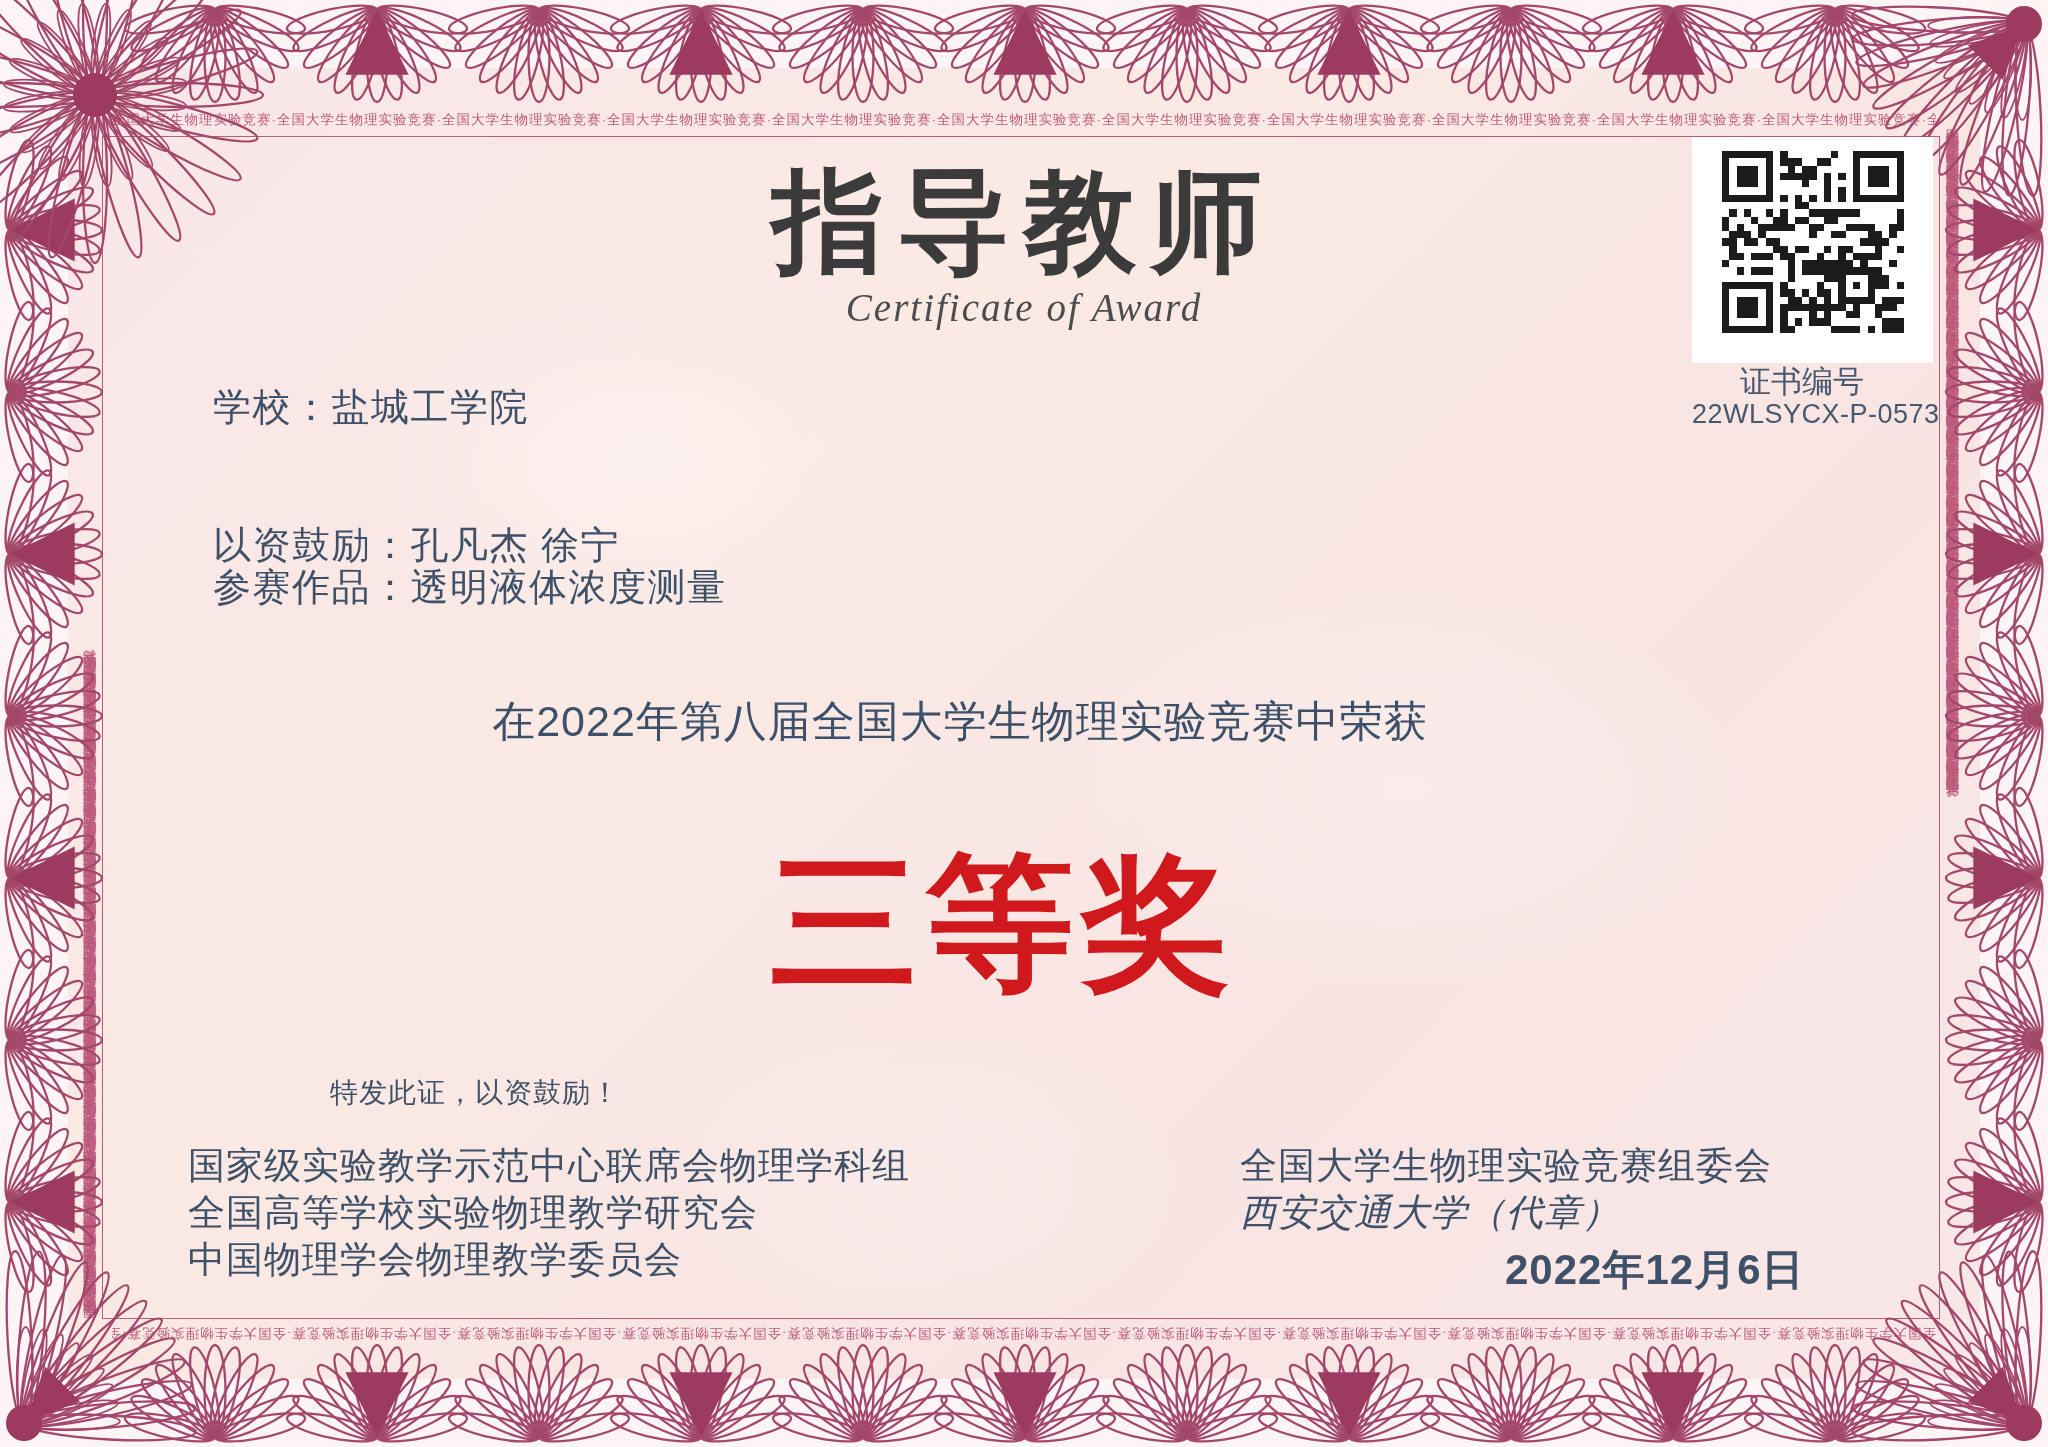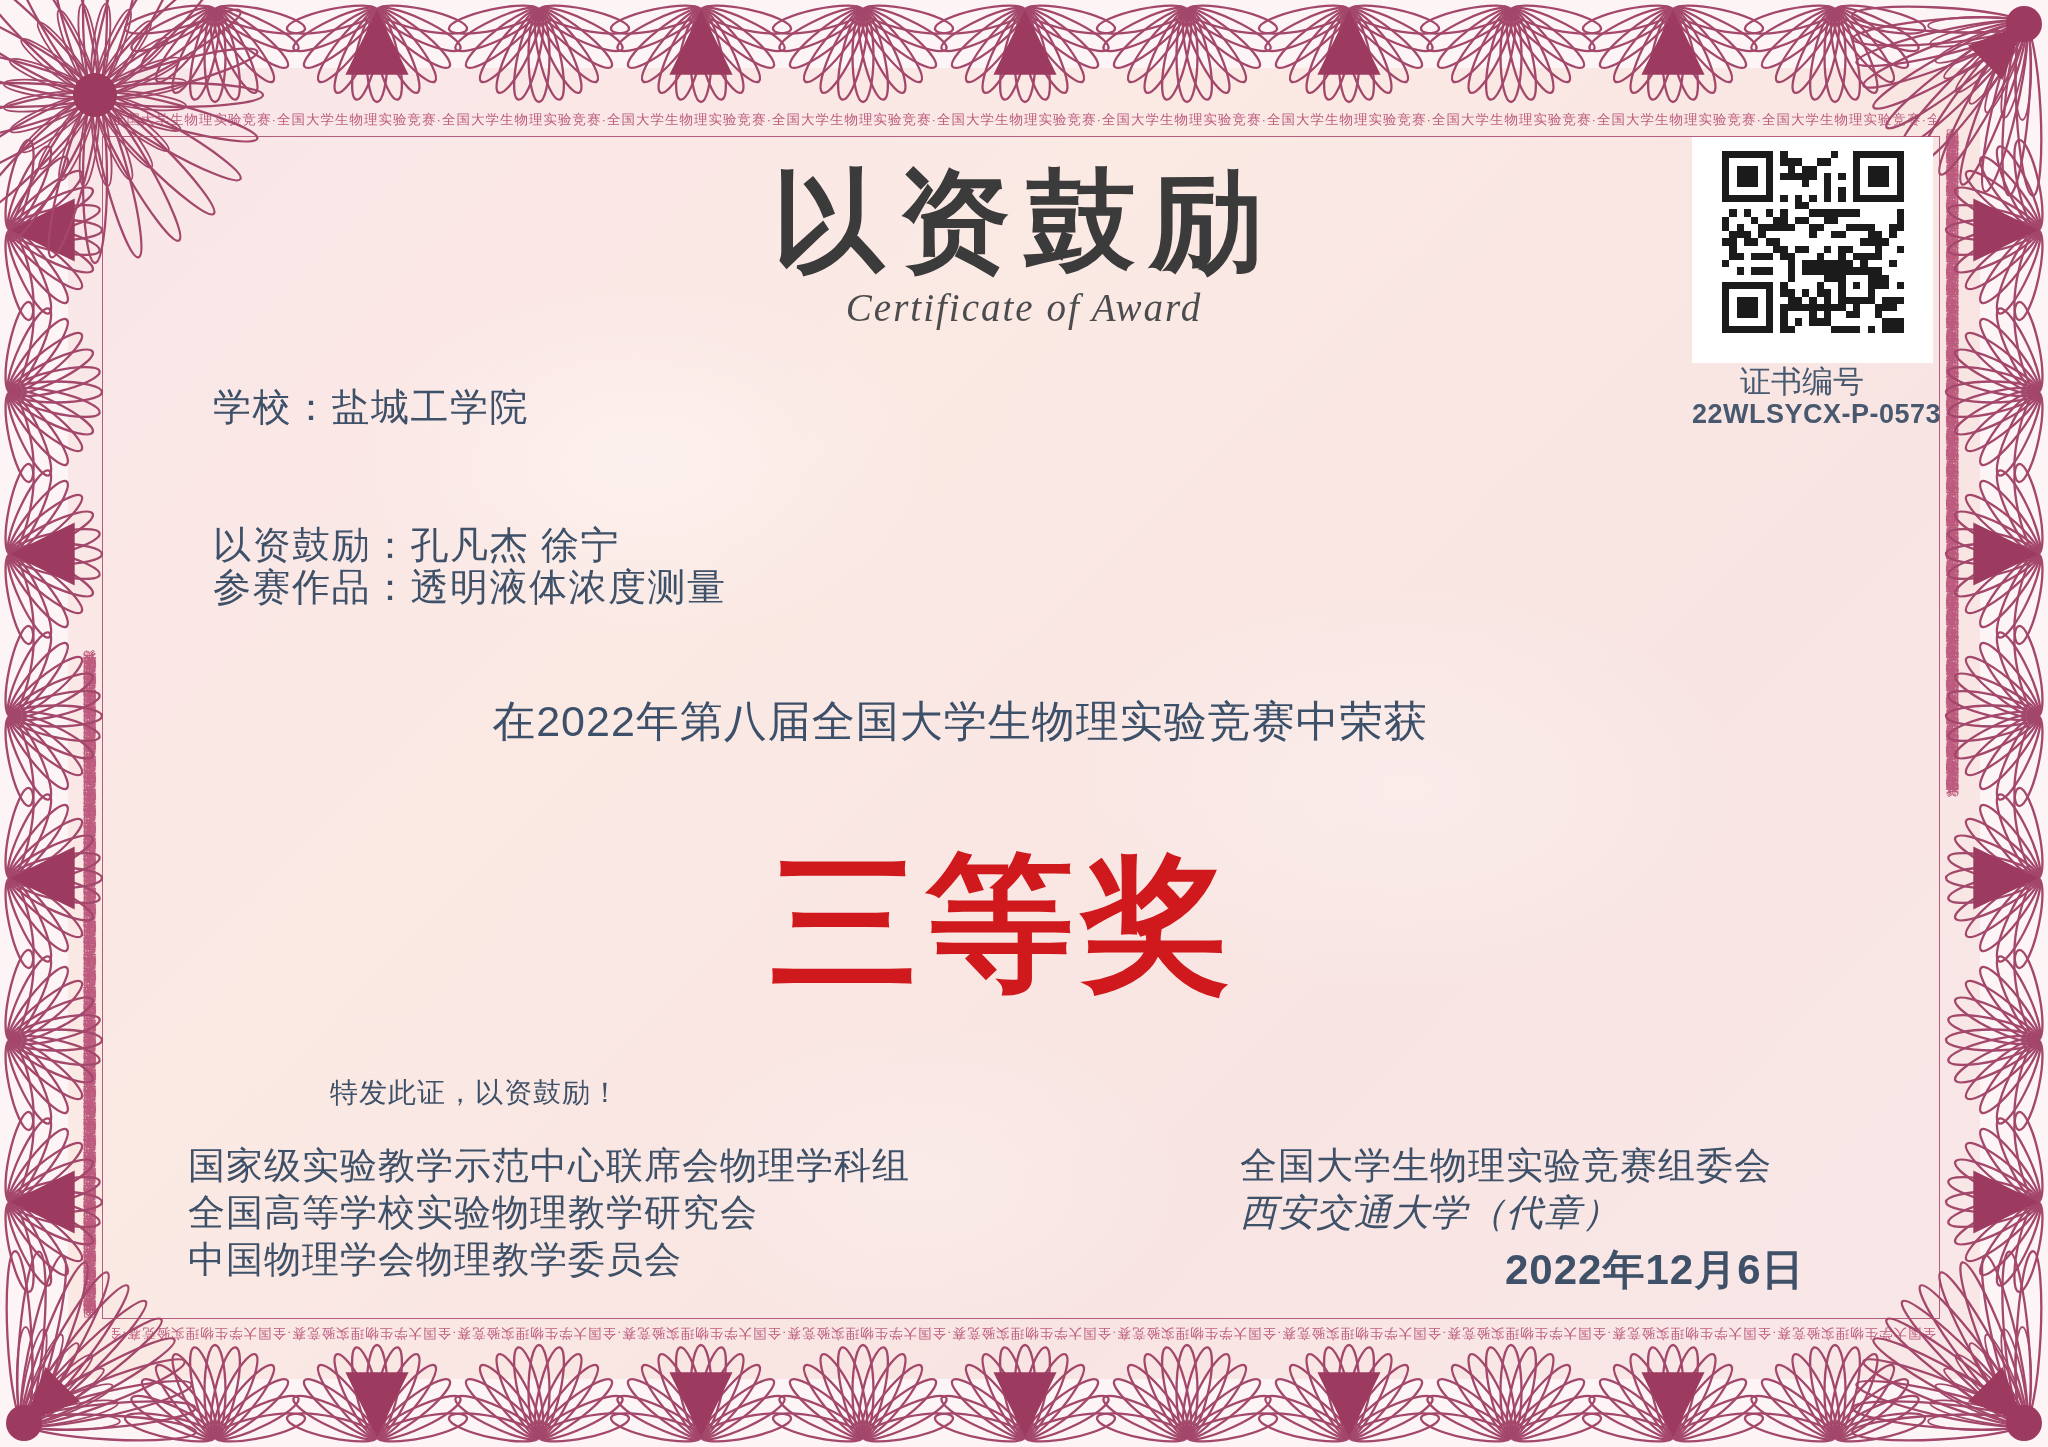--- a/index.html
+++ b/index.html
@@ -32,21 +32,21 @@
   .title{left:0;right:0;top:164px;text-align:center;
          font-family:"Liberation Serif",serif;font-weight:700;font-size:112px;
          letter-spacing:14px;color:#3b3b3c;line-height:1.05;}
   .subtitle{left:0;right:0;top:286px;text-align:center;
             font-family:"Liberation Serif",serif;font-style:italic;font-size:39px;
             letter-spacing:2px;color:#4c4c4e;}
 
   .qr-box{position:absolute;left:1692px;top:137px;width:241px;height:226px;background:#ffffff;z-index:6;}
   .qr-box svg{position:absolute;left:30px;top:14px;}
   .cert-label{left:1692px;top:364px;font-size:31px;color:#47586f;margin-left:48px;}
-  .cert-no{left:1692px;top:399px;font-size:27px;letter-spacing:.5px;color:#47586f;font-weight:bold;}
+  .cert-no{left:1692px;top:399px;font-size:27px;letter-spacing:.5px;color:#47586f;}
 
   .info{left:213px;font-size:38px;letter-spacing:1.5px;}
   .info-0{top:386px;} .info-1{top:455px;} .info-2{top:524px;} .info-3{top:566px;}
 
   .context{left:0;right:0;top:697px;text-align:center;font-size:43px;letter-spacing:1px;
            transform:translateX(-64px);color:#3d5069;}
 
   .prize{left:0;right:0;top:845px;text-align:center;font-size:148px;font-weight:700;
          letter-spacing:8px;color:#d0191d;transform:translateX(-20px);line-height:1.05;}
 
@@ -674,21 +674,21 @@
       <ellipse cx="24" cy="1375" rx="8" ry="48" fill="none" stroke="#a3476b" stroke-width="1.8" transform="rotate(34 24 1423)"></ellipse>
       <ellipse cx="24" cy="1375" rx="8" ry="48" fill="none" stroke="#a3476b" stroke-width="1.8" transform="rotate(45 24 1423)"></ellipse>
       <ellipse cx="24" cy="1375" rx="8" ry="48" fill="none" stroke="#a3476b" stroke-width="1.8" transform="rotate(56 24 1423)"></ellipse>
       <ellipse cx="24" cy="1375" rx="8" ry="48" fill="none" stroke="#a3476b" stroke-width="1.8" transform="rotate(67 24 1423)"></ellipse>
       <ellipse cx="24" cy="1375" rx="8" ry="48" fill="none" stroke="#a3476b" stroke-width="1.8" transform="rotate(78 24 1423)"></ellipse>
       <ellipse cx="24" cy="1375" rx="8" ry="48" fill="none" stroke="#a3476b" stroke-width="1.8" transform="rotate(89 24 1423)"></ellipse>
       <circle cx="24" cy="1423" r="18" fill="#9c3a60"></circle>
       <path d="M24,1423 L45.502076972718015,1366.985174410168 L80.0148255898321,1401.497923027282 Z" fill="#9c3a60"></path>
     </svg>
 
-  <div class="txt title">以资鼓励</div>
+  <div class="txt title">指导教师</div>
   <div class="txt subtitle">Certificate of Award</div>
 
   <div class="qr-box">
     <svg id="qr" width="182" height="182" viewBox="0 0 25 25" shape-rendering="crispEdges">
         <rect width="25" height="25" fill="#ffffff"></rect>
         <rect x="0" y="0" width="1" height="1" fill="#1b1b1b"></rect>
         <rect x="1" y="0" width="1" height="1" fill="#1b1b1b"></rect>
         <rect x="2" y="0" width="1" height="1" fill="#1b1b1b"></rect>
         <rect x="3" y="0" width="1" height="1" fill="#1b1b1b"></rect>
         <rect x="4" y="0" width="1" height="1" fill="#1b1b1b"></rect>

